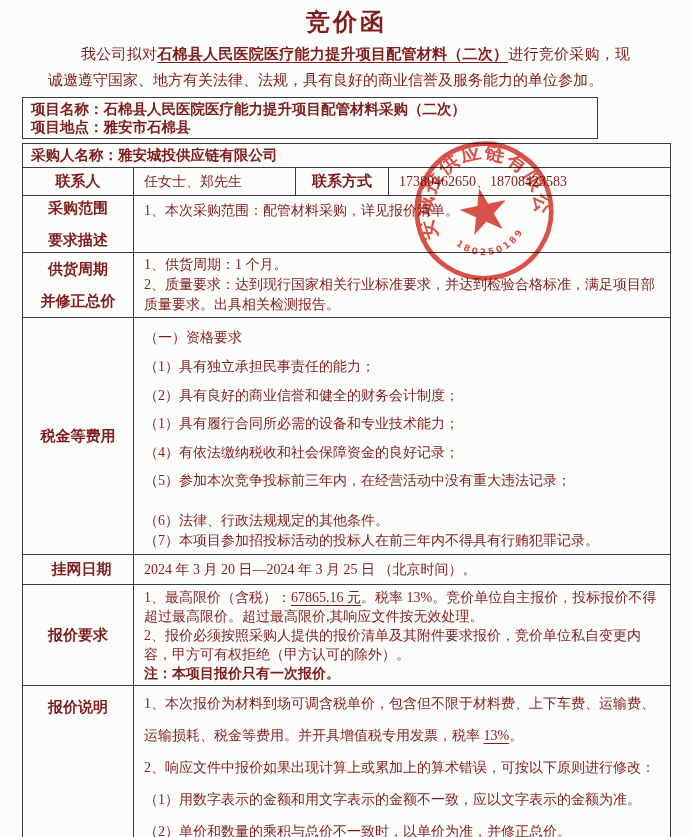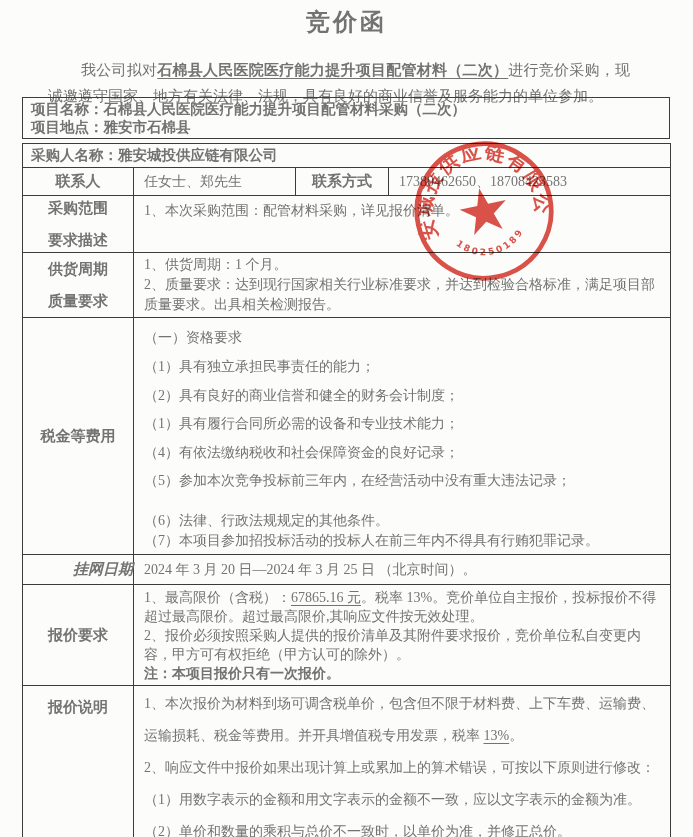--- a/index.html
+++ b/index.html
@@ -1,36 +1,36 @@
 <!DOCTYPE html>
 <html><head>
 <meta charset="utf-8">
 <style>
   * { margin:0; padding:0; box-sizing:border-box; }
   html,body { background:#ffffff; }
   .page {
     position:relative; width:693px; height:837px; overflow:hidden;
     background:#fcfcfa;
-    color:#737373;
+    color:#7f1d1d;
     font-family:"Liberation Serif","DejaVu Serif",serif;
   }
   .title {
     position:absolute; top:6px; left:0; width:100%;
     text-align:center; font-size:24px; font-weight:bold; letter-spacing:3px;
   }
   .intro {
-    position:absolute; top:57px; left:48px; width:582px;
+    position:absolute; top:41px; left:48px; width:582px;
     font-size:15px; line-height:26px; text-indent:33px; text-align:justify;
   }
   .u { text-decoration:underline; text-underline-offset:3px; }
   .b { font-weight:bold; }
   table { border-collapse:collapse; table-layout:fixed; }
   td { border:1.5px solid #3c3c3c; vertical-align:middle; font-size:14px; }
   .projbox {
-    position:absolute; top:97px; left:22px; width:648px;
+    position:absolute; top:97px; left:22px; width:576px;
   }
   .projbox td { padding:2px 8px; font-weight:bold; font-size:14.5px; line-height:18px; height:36px; }
   .maintbl { position:absolute; top:143px; left:22px; width:648px; }
   .lbl { text-align:center; font-weight:bold; font-size:15px; }
   .lbl .lline { line-height:20px; }
   .lbl .gap { height:12px; }
   .cell { padding:2px 6px 2px 10px; line-height:19px; }
   .purch td { font-weight:bold; font-size:14.5px; padding:2px 8px;font-family:Liberation Mono, monospace; }
   .scope-cell { vertical-align:top; padding-top:5px; }
   .supply-cell { vertical-align:top; padding-top:2px; line-height:20px; }
@@ -92,42 +92,42 @@
         <div class="lline">采购范围</div>
         <div class="gap"></div>
         <div class="lline">要求描述</div>
       </td>
       <td colspan="3" class="cell scope-cell">1、本次采购范围：配管材料采购，详见报价清单。</td>
     </tr>
     <tr>
       <td class="lbl" style="height:63px;">
         <div class="lline">供货周期</div>
         <div class="gap"></div>
-        <div class="lline">质量要求</div>
+        <div class="lline">并修正总价</div>
       </td>
       <td colspan="3" class="cell supply-cell">
         <div>1、供货周期：1 个月。</div>
         <div>2、质量要求：达到现行国家相关行业标准要求，并达到检验合格标准，满足项目部质量要求。出具相关检测报告。</div>
       </td>
     </tr>
     <tr>
       <td class="lbl" style="height:237px;">税金等费用</td>
       <td colspan="3" class="qual-cell">
         <div class="q-item">（一）资格要求</div>
         <div class="q-item">（1）具有独立承担民事责任的能力；</div>
         <div class="q-item m8">（2）具有良好的商业信誉和健全的财务会计制度；</div>
         <div class="q-item">（1）具有履行合同所必需的设备和专业技术能力；</div>
         <div class="q-item m8">（4）有依法缴纳税收和社会保障资金的良好记录；</div>
         <div class="q-item m4">（5）参加本次竞争投标前三年内，在经营活动中没有重大违法记录；</div>
         <div class="q-item m0">（6）法律、行政法规规定的其他条件。</div>
         <div class="q-item m0">（7）本项目参加招投标活动的投标人在前三年内不得具有行贿犯罪记录。</div>
       </td>
     </tr>
     <tr>
-      <td class="lbl" style="height:30px; text-align:right; padding-left:7px;font-style:italic;">挂网日期</td>
+      <td class="lbl" style="height:30px; text-align:center; padding-left:7px;">挂网日期</td>
       <td colspan="3" class="date-cell">2024 年 3 月 20 日—2024 年 3 月 25 日 （北京时间）。</td>
     </tr>
     <tr>
       <td class="lbl" style="height:95px;">报价要求</td>
       <td colspan="3" class="quote-cell">
         <div><span>1、最高限价（含税）：</span><span class="u">67865.16 元</span><span>。税率 13%。竞价单位自主报价，投标报价不得超过最高限价。超过最高限价,其响应文件按无效处理。</span></div>
         <div>2、报价必须按照采购人提供的报价清单及其附件要求报价，竞价单位私自变更内容，甲方可有权拒绝（甲方认可的除外）。</div>
         <div class="b">注：本项目报价只有一次报价。</div>
       </td>
     </tr>

